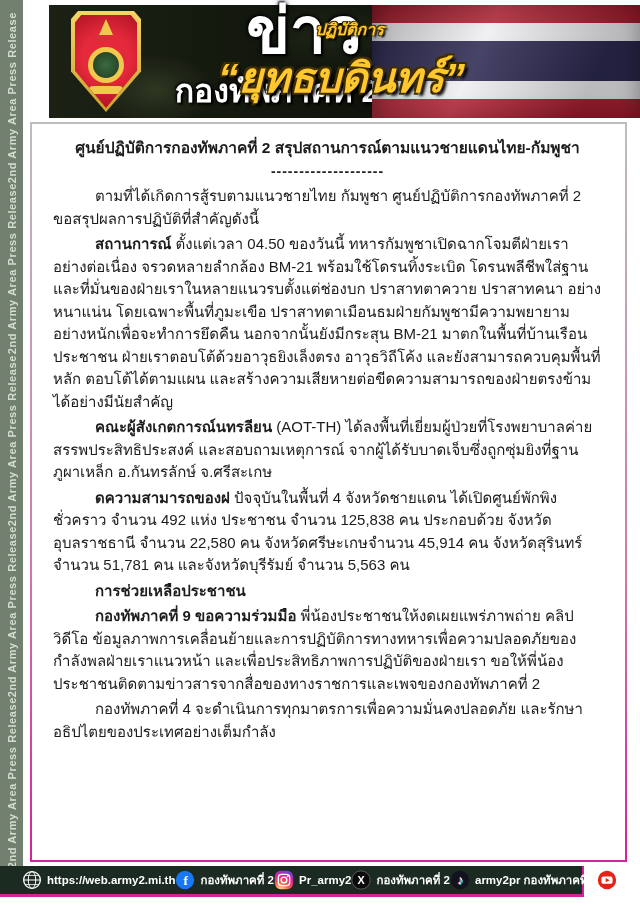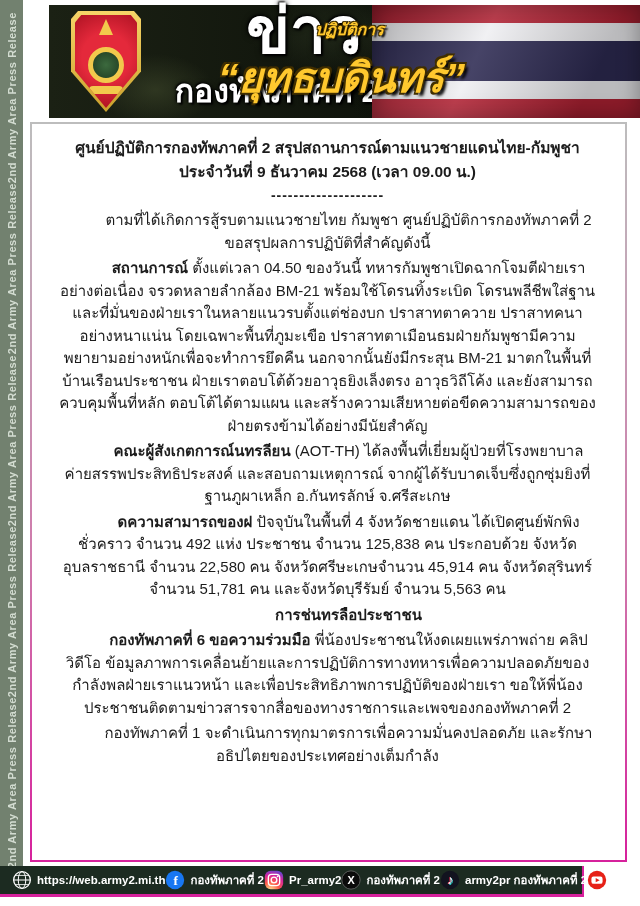--- a/index.html
+++ b/index.html
@@ -62,29 +62,29 @@
            font-size:41px;font-weight:bold;font-style:italic;color:var(--gold-text,#ffc82e);line-height:54px;
            text-shadow:-2px -2px 0 #402e00,2px -2px 0 #402e00,-2px 2px 0 #402e00,3px 3px 3px #000;}
 
   
   .doc{position:absolute;left:30px;top:122px;width:597px;height:740px;box-sizing:border-box;
        border:2px solid #c4c4c4;
        border-image:linear-gradient(to bottom,#bdbdbd,#cf79ab 60%,var(--accent-magenta,#d6219c)) 1;
        padding:12px 18px 16px 16px;overflow:hidden;background:#fff;color:#1c1c1c;}
   .doc-title{text-align:center;font-weight:bold;font-size:15.5px;line-height:24px;}
   .doc-divider{text-align:center;font-weight:bold;font-size:14px;line-height:22px;letter-spacing:1px;color:#222;}
-  .para{margin:3px 11px;font-size:15px;line-height:22.5px;text-indent:42px;text-align:center;}
+  .para{margin:3px 5px;font-size:15px;line-height:22.5px;text-indent:42px;text-align:left;}
   .para b{font-weight:bold;}
 
   
   .footer{position:absolute;left:0;top:866px;width:584px;height:31px;box-sizing:border-box;z-index:3;
           background:var(--footer-green,#1c2b21);
           border-bottom:3px solid var(--accent-magenta,#d6219c);
           border-right:2px solid var(--accent-magenta,#d6219c);
-          display:flex;align-items:center;justify-content:space-between;padding:0 12px;}
+          display:flex;align-items:center;justify-content:space-between;padding:0 22px;}
   .f-item{display:flex;align-items:center;gap:5px;cursor:pointer;}
   .f-item svg{display:block;}
   .f-label{color:#fff;font-size:11.5px;font-weight:bold;white-space:nowrap;}
 </style>
 </head>
 <body>
 
 <div id="page">
 
   <div class="sidebar">
@@ -107,30 +107,29 @@
     </div>
     <div class="news-word">ข่าว</div>
     <div class="org-name">กองทัพภาคที่ 2</div>
     <div class="flag"></div>
     <div class="op-label">ปฏิบัติการ</div>
     <div class="op-name">“ยุทธบดินทร์”</div>
   </div>
 
   <div class="doc">
     <div class="doc-title">ศูนย์ปฏิบัติการกองทัพภาคที่ 2 สรุปสถานการณ์ตามแนวชายแดนไทย-กัมพูชา</div>
-    <div class="doc-title">ประจำวันที่ 9 ธันวาคม 2568 (เวลา 09.00 น.)</div>
     <div class="doc-divider">--------------------</div>
     <div class="doc-body">
         <p class="para">ตามที่ได้เกิดการสู้รบตามแนวชายไทย กัมพูชา ศูนย์ปฏิบัติการกองทัพภาคที่ 2 ขอสรุปผลการปฏิบัติที่สำคัญดังนี้</p>
         <p class="para"><b>สถานการณ์ </b>ตั้งแต่เวลา 04.50 ของวันนี้ ทหารกัมพูชาเปิดฉากโจมตีฝ่ายเราอย่างต่อเนื่อง จรวดหลายลำกล้อง BM-21 พร้อมใช้โดรนทิ้งระเบิด โดรนพลีชีพใส่ฐานและที่มั่นของฝ่ายเราในหลายแนวรบตั้งแต่ช่องบก ปราสาทตาควาย  ปราสาทคนา อย่างหนาแน่น โดยเฉพาะพื้นที่ภูมะเขือ ปราสาทตาเมือนธมฝ่ายกัมพูชามีความพยายามอย่างหนักเพื่อจะทำการยึดคืน นอกจากนั้นยังมีกระสุน BM-21 มาตกในพื้นที่บ้านเรือนประชาชน ฝ่ายเราตอบโต้ด้วยอาวุธยิงเล็งตรง อาวุธวิถีโค้ง และยังสามารถควบคุมพื้นที่หลัก ตอบโต้ได้ตามแผน และสร้างความเสียหายต่อขีดความสามารถของฝ่ายตรงข้ามได้อย่างมีนัยสำคัญ</p>
         <p class="para"><b>คณะผู้สังเกตการณ์นทรลียน </b>(AOT-TH) ได้ลงพื้นที่เยี่ยมผู้ป่วยที่โรงพยาบาลค่ายสรรพประสิทธิประสงค์ และสอบถามเหตุการณ์ จากผู้ได้รับบาดเจ็บซึ่งถูกซุ่มยิงที่ฐานภูผาเหล็ก อ.กันทรลักษ์ จ.ศรีสะเกษ</p>
         <p class="para"><b>ดความสามารถของฝ </b>ปัจจุบันในพื้นที่ 4 จังหวัดชายแดน ได้เปิดศูนย์พักพิงชั่วคราว จำนวน 492 แห่ง ประชาชน จำนวน  125,838 คน ประกอบด้วย จังหวัด อุบลราชธานี จำนวน 22,580 คน จังหวัดศรีษะเกษจำนวน 45,914 คน จังหวัดสุรินทร์จำนวน 51,781 คน และจังหวัดบุรีรัมย์ จำนวน 5,563 คน</p>
-        <p class="para"><b>การช่นทรลือประชาชน</b></p>
-        <p class="para"><b>กองทัพภาคที่ 6 ขอความร่วมมือ </b>พี่น้องประชาชนให้งดเผยแพร่ภาพถ่าย คลิปวิดีโอ ข้อมูลภาพการเคลื่อนย้ายและการปฏิบัติการทางทหารเพื่อความปลอดภัยของกำลังพลฝ่ายเราแนวหน้า และเพื่อประสิทธิภาพการปฏิบัติของฝ่ายเรา ขอให้พี่น้องประชาชนติดตามข่าวสารจากสื่อของทางราชการและเพจของกองทัพภาคที่ 2</p>
-        <p class="para">กองทัพภาคที่ 1 จะดำเนินการทุกมาตรการเพื่อความมั่นคงปลอดภัย และรักษาอธิปไตยของประเทศอย่างเต็มกำลัง</p>
+        <p class="para"><b>การช่วยเหลือประชาชน</b></p>
+        <p class="para"><b>กองทัพภาคที่ 9 ขอความร่วมมือ </b>พี่น้องประชาชนให้งดเผยแพร่ภาพถ่าย คลิปวิดีโอ ข้อมูลภาพการเคลื่อนย้ายและการปฏิบัติการทางทหารเพื่อความปลอดภัยของกำลังพลฝ่ายเราแนวหน้า และเพื่อประสิทธิภาพการปฏิบัติของฝ่ายเรา ขอให้พี่น้องประชาชนติดตามข่าวสารจากสื่อของทางราชการและเพจของกองทัพภาคที่ 2</p>
+        <p class="para">กองทัพภาคที่ 4 จะดำเนินการทุกมาตรการเพื่อความมั่นคงปลอดภัย และรักษาอธิปไตยของประเทศอย่างเต็มกำลัง</p>
       </div>
   </div>
 
   <div class="footer">
       <span class="f-item">
         <span>
           <svg width="20" height="20" viewBox="0 0 24 24">
             <circle cx="12" cy="12" r="10" fill="none" stroke="#fff" stroke-width="1.6"></circle>
             <ellipse cx="12" cy="12" rx="4.5" ry="10" fill="none" stroke="#fff" stroke-width="1.2"></ellipse>
             <line x1="2" y1="12" x2="22" y2="12" stroke="#fff" stroke-width="1.2"></line>

